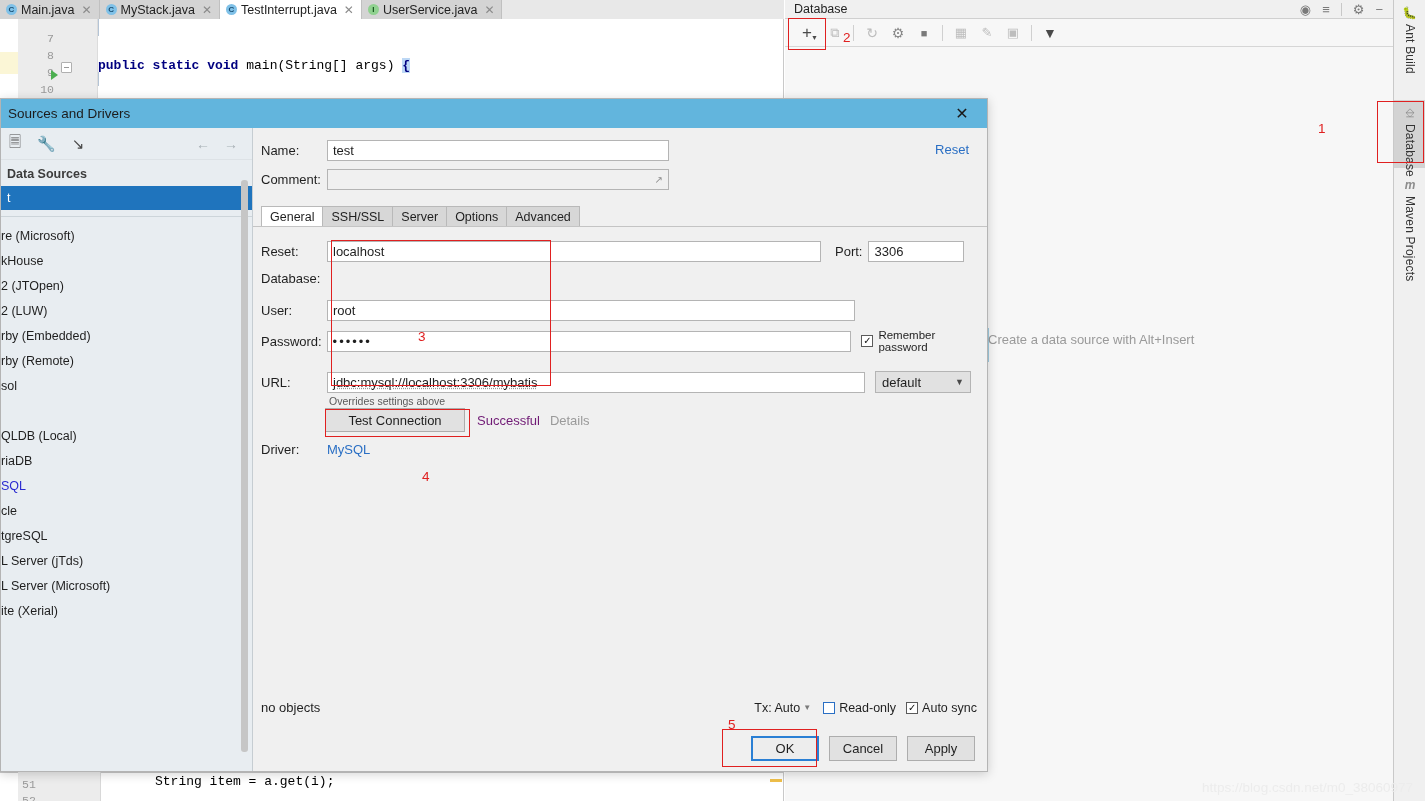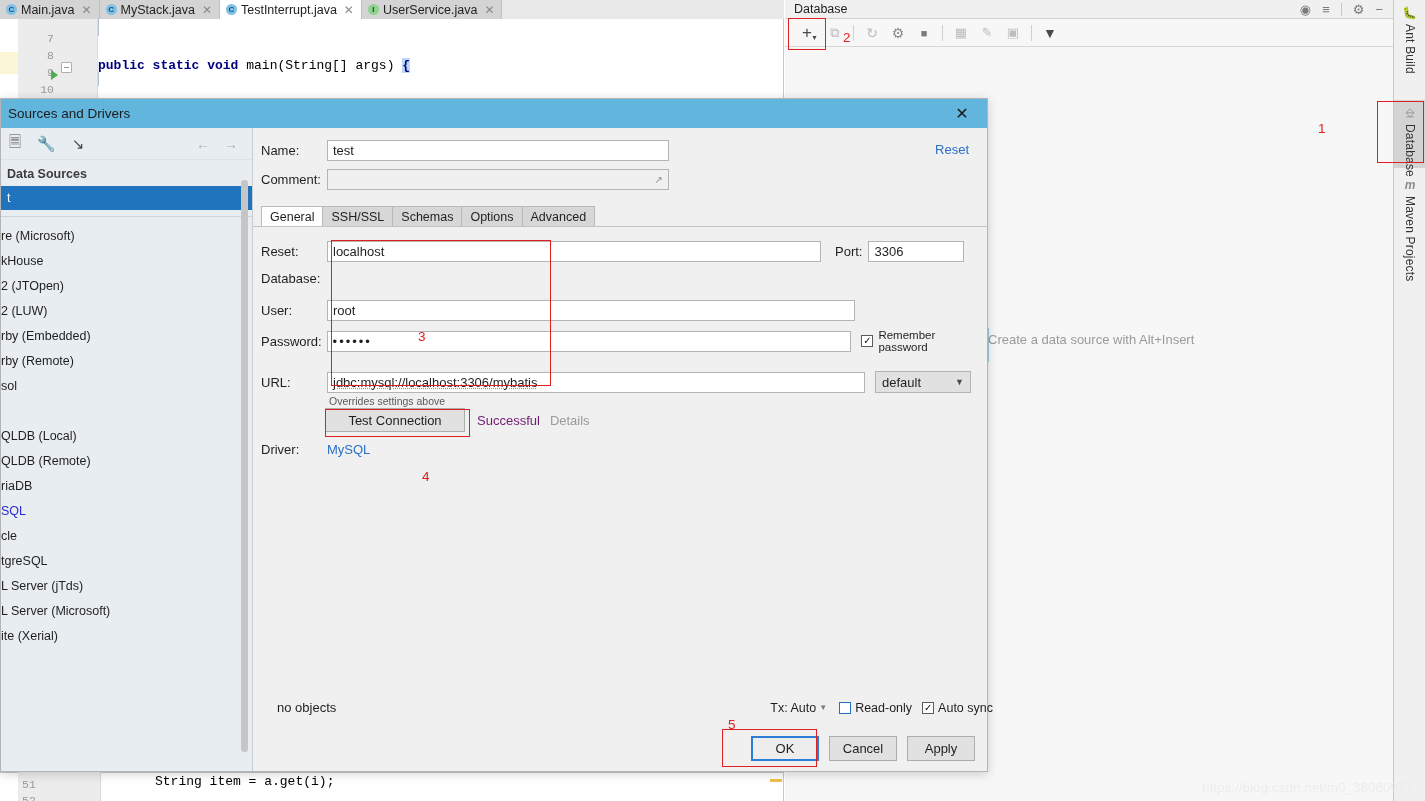--- a/index.html
+++ b/index.html
@@ -346,21 +346,20 @@
         <div class="ds-list">
           <div class="ds-item">re (Microsoft)</div>
           <div class="ds-item">kHouse</div>
           <div class="ds-item">2 (JTOpen)</div>
           <div class="ds-item">2 (LUW)</div>
           <div class="ds-item">rby (Embedded)</div>
           <div class="ds-item">rby (Remote)</div>
           <div class="ds-item">sol</div>
           <div class="ds-item"></div>
           <div class="ds-item">QLDB (Local)</div>
-          <div class="ds-item">QLDB (Remote)</div>
           <div class="ds-item">riaDB</div>
           <div class="ds-item link">SQL</div>
           <div class="ds-item">cle</div>
           <div class="ds-item">tgreSQL</div>
           <div class="ds-item">L Server (jTds)</div>
           <div class="ds-item">L Server (Microsoft)</div>
           <div class="ds-item">ite (Xerial)</div>
         </div>
 
         <div class="ds-thumb"></div>
@@ -383,21 +382,21 @@
         </div>
 
         <div style="position:absolute; left:8px; top:78px; display:flex; align-items:flex-end;">
           <div class="tab active">
               <span>General</span>
             </div>
           <div class="tab">
               <span>SSH/SSL</span>
             </div>
           <div class="tab">
-              <span>Schemas</span>
+              <span>Server</span>
             </div>
           <div class="tab">
               <span>Options</span>
             </div>
           <div class="tab">
               <span>Advanced</span>
             </div>
         </div>
         <div style="position:absolute; left:0px; top:98px; width:734px; height:1px; background:#c4c4c4;"></div>
 
@@ -440,21 +439,21 @@
           <span class="btn" style="width:140px;">Test Connection</span>
           <span class="ok-green" style="margin-left:12px;">Successful</span>
           <span class="gray-link" style="margin-left:10px;">Details</span>
         </div>
 
         <div class="frow" style="left:8px; top:314px;">
           <span class="flabel" style="width:66px;">Driver:</span>
           <span class="link" style="font-size:13px;">MySQL</span>
         </div>
 
-        <div style="position:absolute; left:24px; top:572px; display:flex; width:716px;">
+        <div style="position:absolute; left:8px; top:572px; display:flex; width:716px;">
           <span style="font-size:13px;">no objects</span>
           <span style="margin-left:auto; display:flex; align-items:center; gap:6px;">
             <span style="display:flex; align-items:center; gap:3px;">
               <span style="font-size:12.5px;">Tx: Auto</span>
               <span style="font-size:8px; color:#7a7a7a;">▼</span>
             </span>
             <span style="display:flex; align-items:center; gap:4px; margin-left:6px;">
               <span class="checkbox blue"></span>
               <span style="font-size:12.5px;">Read-only</span>
             </span>

